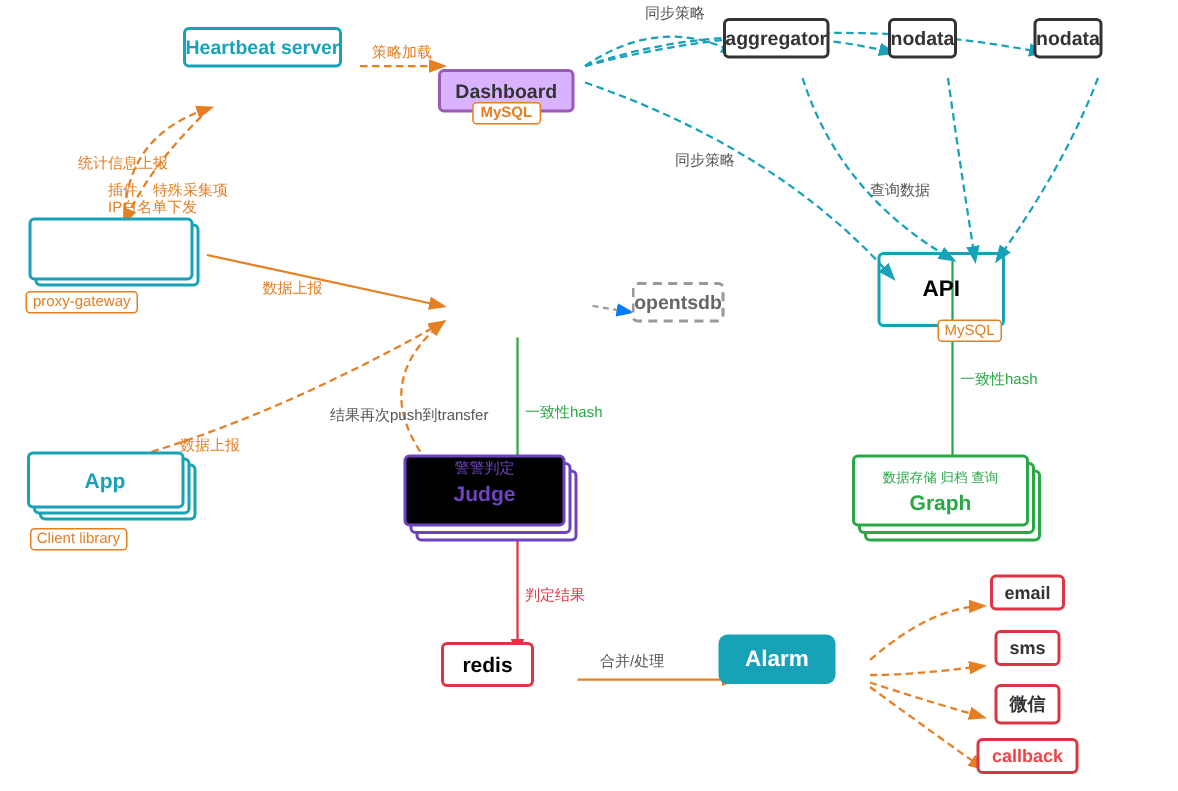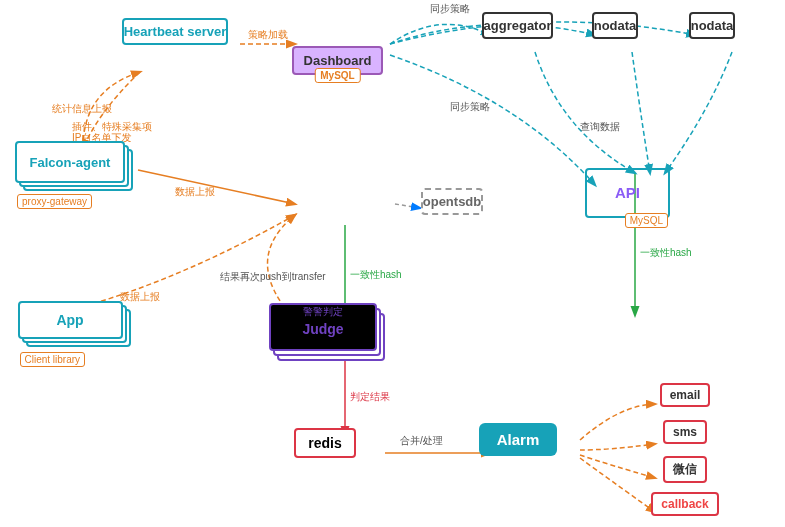--- a/index.html
+++ b/index.html
@@ -167,37 +167,34 @@
 <div class="node" style="left:672px;top:12px;width:80px;">
   <div class="box box-dark">
     <span>nodata</span>
   </div>
 </div>
 
 <div class="node" style="left:10px;top:138px;width:130px;height:60px;">
   <div style="position:relative;width:120px;height:54px;">
     <div style="position:absolute;top:8px;left:8px;width:110px;height:42px;border:2px solid #17a2b8;border-radius:4px;background:#fff;"></div>
     <div style="position:absolute;top:4px;left:4px;width:110px;height:42px;border:2px solid #17a2b8;border-radius:4px;background:#fff;"></div>
-    <div style="position:absolute;top:0;left:0;width:110px;height:42px;border:2px solid #17a2b8;border-radius:4px;background:#fff;display:flex;align-items:center;justify-content:center;">
-      <span style="color:#17a2b8;font-weight:bold;font-size:13px;">Falcon-agent</span>
-    </div>
     <div style="position:absolute;bottom:-14px;left:2px;border:1.5px solid #e67e22;color:#e67e22;font-size:10px;padding:1px 4px;background:#fff;border-radius:3px;">proxy-gateway</div>
   </div>
 </div>
 
 
 <div class="node" style="left:408px;top:188px;width:88px;">
   <div class="box box-dashed">
     <span>opentsdb</span>
   </div>
 </div>
 
 <div class="node" style="left:580px;top:165px;width:95px;height:55px;">
   <div style="position:relative;width:85px;height:50px;border:2px solid #17a2b8;border-radius:4px;display:flex;align-items:center;justify-content:center;">
-    <span style="color:#8b5cf6;font-weight:bold;font-size:15px;">API</span>
+    <span style="color:#000000;font-weight:bold;font-size:15px;">API</span>
     <div style="position:absolute;bottom:-12px;right:0;border:1.5px solid #e67e22;color:#e67e22;font-size:10px;padding:1px 4px;background:#fff;border-radius:3px;">MySQL</div>
   </div>
 </div>
 
 <div class="node" style="left:10px;top:298px;width:130px;height:58px;">
   <div style="position:relative;width:115px;height:52px;">
     <div style="position:absolute;top:8px;left:8px;width:105px;height:38px;border:2px solid #17a2b8;border-radius:4px;background:#fff;"></div>
     <div style="position:absolute;top:4px;left:4px;width:105px;height:38px;border:2px solid #17a2b8;border-radius:4px;background:#fff;"></div>
     <div style="position:absolute;top:0;left:0;width:105px;height:38px;border:2px solid #17a2b8;border-radius:4px;background:#fff;display:flex;align-items:center;justify-content:center;">
       <span style="color:#17a2b8;font-weight:bold;font-size:14px;">App</span>
@@ -210,20 +207,30 @@
   <div style="position:relative;width:118px;height:62px;">
     <div style="position:absolute;top:10px;left:8px;width:108px;height:48px;border:2px solid #6f42c1;border-radius:4px;background:#fff;"></div>
     <div style="position:absolute;top:5px;left:4px;width:108px;height:48px;border:2px solid #6f42c1;border-radius:4px;background:#fff;"></div>
     <div style="position:absolute;top:0;left:0;width:108px;height:48px;border:2px solid #6f42c1;border-radius:4px;background:#000000;display:flex;flex-direction:column;align-items:center;justify-content:flex-start;">
       <span style="color:#6f42c1;font-size:10px;margin-bottom:2px;">警警判定</span>
       <span style="color:#6f42c1;font-weight:bold;font-size:14px;">Judge</span>
     </div>
   </div>
 </div>
 
+<div class="node" style="left:562px;top:300px;width:140px;height:68px;">
+  <div style="position:relative;width:128px;height:62px;">
+    <div style="position:absolute;top:10px;left:8px;width:118px;height:48px;border:2px solid #28a745;border-radius:4px;background:#fff;"></div>
+    <div style="position:absolute;top:5px;left:4px;width:118px;height:48px;border:2px solid #28a745;border-radius:4px;background:#fff;"></div>
+    <div style="position:absolute;top:0;left:0;width:118px;height:48px;border:2px solid #28a745;border-radius:4px;background:#fff;display:flex;flex-direction:column;align-items:center;justify-content:center;">
+      <span style="color:#28a745;font-size:9px;margin-bottom:2px;">数据存储 归档 查询</span>
+      <span style="color:#28a745;font-weight:bold;font-size:14px;">Graph</span>
+    </div>
+  </div>
+</div>
 
 <div class="node" style="left:275px;top:428px;width:100px;">
   <div class="box box-red" style="font-size:14px;padding:5px 12px;">
     <span>redis</span>
   </div>
 </div>
 
 <div class="node" style="left:468px;top:423px;width:100px;">
   <div class="box-alarm">
     <span>Alarm</span>

